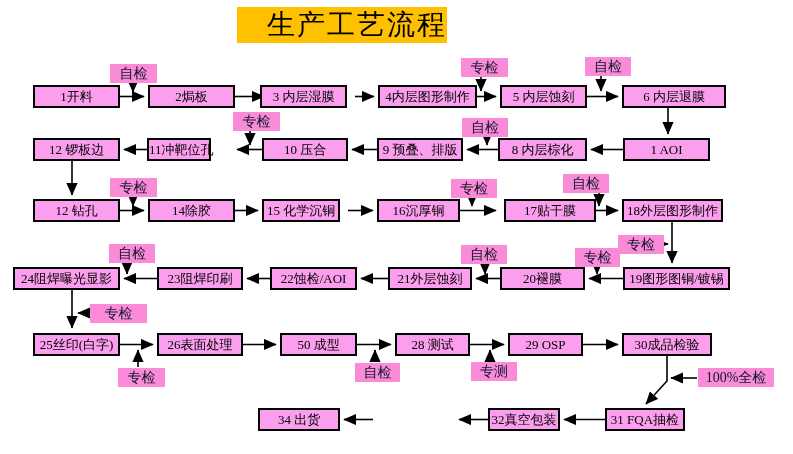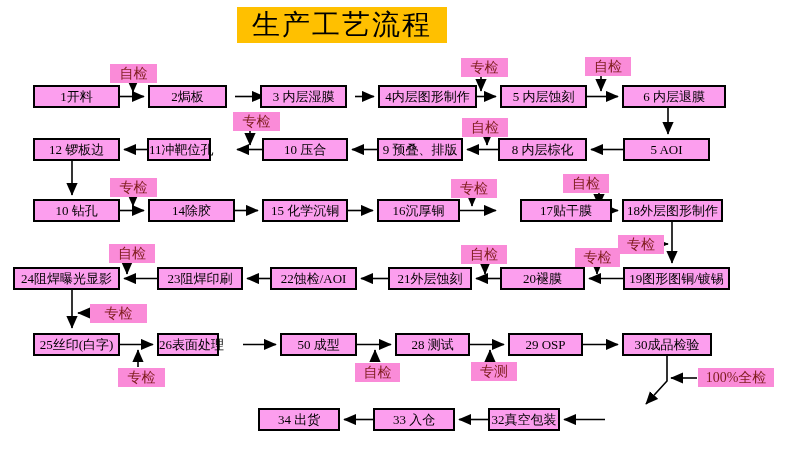--- a/index.html
+++ b/index.html
@@ -3,32 +3,32 @@
 <meta charset="utf-8">
 <style>
   html,body{margin:0;padding:0;background:#fff;}
   #stage{
     position:relative;width:793px;height:454px;background:#fff;overflow:hidden;
     font-family:"Liberation Serif","DejaVu Serif",serif;
   }
   #title{
     position:absolute;left:237px;top:7px;width:210px;height:36px;
     background:var(--title-bg,#FFC000);color:#000;
-    font-size:28px;line-height:36px;text-align:center;letter-spacing:2px;
+    font-size:28px;line-height:36px;text-align:right;letter-spacing:2px;
   }
   .node{
     position:absolute;height:23px;box-sizing:border-box;
     background:var(--box-fill,#FC9EEE);border:2px solid #000;
     font-size:13px;line-height:19px;text-align:center;color:#000;
     white-space:nowrap;
   }
   .chk{
     position:absolute;height:19px;box-sizing:border-box;
     background:var(--label-fill,#FA8BD8);
-    font-size:14px;line-height:19px;text-align:center;color:#7f1d1d;
+    font-size:14px;line-height:19px;text-align:center;color:#0f172a;
     white-space:nowrap;
   }
   svg.wires{position:absolute;left:0;top:0;z-index:0;}
   .node,.chk{z-index:2;}
   .cline{stroke:var(--line,#000);stroke-width:1.6;fill:none;}
   #ah path{fill:var(--line,#000);}
 </style>
 </head>
 <body>
 
@@ -94,56 +94,56 @@
     <line class="cline" x1="583" y1="344.5" x2="618" y2="344.5" marker-end="url(#ah)"></line>
     <polyline class="cline" points="667,356 667,381 646,404" marker-end="url(#ah)"></polyline>
     <line class="cline" x1="697" y1="378" x2="671" y2="378" marker-end="url(#ah)"></line>
 
     <line class="cline" x1="605" y1="419.5" x2="564" y2="419.5" marker-end="url(#ah)"></line>
     <line class="cline" x1="488" y1="419.5" x2="459" y2="419.5" marker-end="url(#ah)"></line>
     <line class="cline" x1="373" y1="419.5" x2="344" y2="419.5" marker-end="url(#ah)"></line>
   </svg>
 
   <div class="node" style="left:33px;top:85px;width:87px">1开料</div>
-  <div class="node" style="left:148px;top:85px;width:79px">2焗板</div>
+  <div class="node" style="left:148px;top:85px;width:87px">2焗板</div>
   <div class="node" style="left:260px;top:85px;width:87px">3 内层湿膜</div>
   <div class="node" style="left:378px;top:85px;width:99px">4内层图形制作</div>
   <div class="node" style="left:500px;top:85px;width:87px">5 内层蚀刻</div>
   <div class="node" style="left:622px;top:85px;width:104px">6 内层退膜</div>
 
-  <div class="node" style="left:623px;top:138px;width:87px">5 AOI</div>
+  <div class="node" style="left:623px;top:138px;width:87px">1 AOI</div>
   <div class="node" style="left:498px;top:138px;width:89px">8 内层棕化</div>
   <div class="node" style="left:377px;top:138px;width:86px">9 预叠、排版</div>
   <div class="node" style="left:262px;top:138px;width:86px">10 压合</div>
   <div class="node" style="left:147px;top:138px;width:64px">11冲靶位孔</div>
   <div class="node" style="left:33px;top:138px;width:87px">12 锣板边</div>
 
-  <div class="node" style="left:33px;top:199px;width:87px">10 钻孔</div>
+  <div class="node" style="left:33px;top:199px;width:87px">12 钻孔</div>
   <div class="node" style="left:148px;top:199px;width:87px">14除胶</div>
-  <div class="node" style="left:262px;top:199px;width:86px">15 化学沉铜</div>
+  <div class="node" style="left:262px;top:199px;width:78px">15 化学沉铜</div>
   <div class="node" style="left:377px;top:199px;width:83px">16沉厚铜</div>
-  <div class="node" style="left:520px;top:199px;width:92px">17贴干膜</div>
+  <div class="node" style="left:504px;top:199px;width:92px">17贴干膜</div>
   <div class="node" style="left:622px;top:199px;width:101px">18外层图形制作</div>
 
   <div class="node" style="left:623px;top:267px;width:107px">19图形图铜/镀锡</div>
   <div class="node" style="left:500px;top:267px;width:85px">20褪膜</div>
   <div class="node" style="left:388px;top:267px;width:84px">21外层蚀刻</div>
   <div class="node" style="left:270px;top:267px;width:87px">22蚀检/AOI</div>
   <div class="node" style="left:157px;top:267px;width:86px">23阻焊印刷</div>
   <div class="node" style="left:13px;top:267px;width:107px">24阻焊曝光显影</div>
 
   <div class="node" style="left:33px;top:333px;width:87px">25丝印(白字)</div>
-  <div class="node" style="left:157px;top:333px;width:62px">26表面处理</div>
+  <div class="node" style="left:157px;top:333px;width:86px">26表面处理</div>
   <div class="node" style="left:280px;top:333px;width:77px">50 成型</div>
   <div class="node" style="left:395px;top:333px;width:75px">28 测试</div>
   <div class="node" style="left:508px;top:333px;width:75px">29 OSP</div>
   <div class="node" style="left:622px;top:333px;width:90px">30成品检验</div>
 
+  <div class="node" style="left:605px;top:408px;width:80px">31 FQA抽检</div>
   <div class="node" style="left:488px;top:408px;width:72px">32真空包装</div>
-  <div class="node" style="left:373px;top:408px;width:82px">33 入仓</div>
   <div class="node" style="left:258px;top:408px;width:82px">34 出货</div>
 
   <div class="chk" style="left:110px;top:64px;width:47px">自检</div>
   <div class="chk" style="left:461px;top:58px;width:47px">专检</div>
   <div class="chk" style="left:585px;top:57px;width:46px">自检</div>
   <div class="chk" style="left:233px;top:112px;width:47px">专检</div>
   <div class="chk" style="left:462px;top:118px;width:46px">自检</div>
   <div class="chk" style="left:110px;top:178px;width:47px">专检</div>
   <div class="chk" style="left:451px;top:179px;width:46px">专检</div>
   <div class="chk" style="left:563px;top:174px;width:46px">自检</div>

